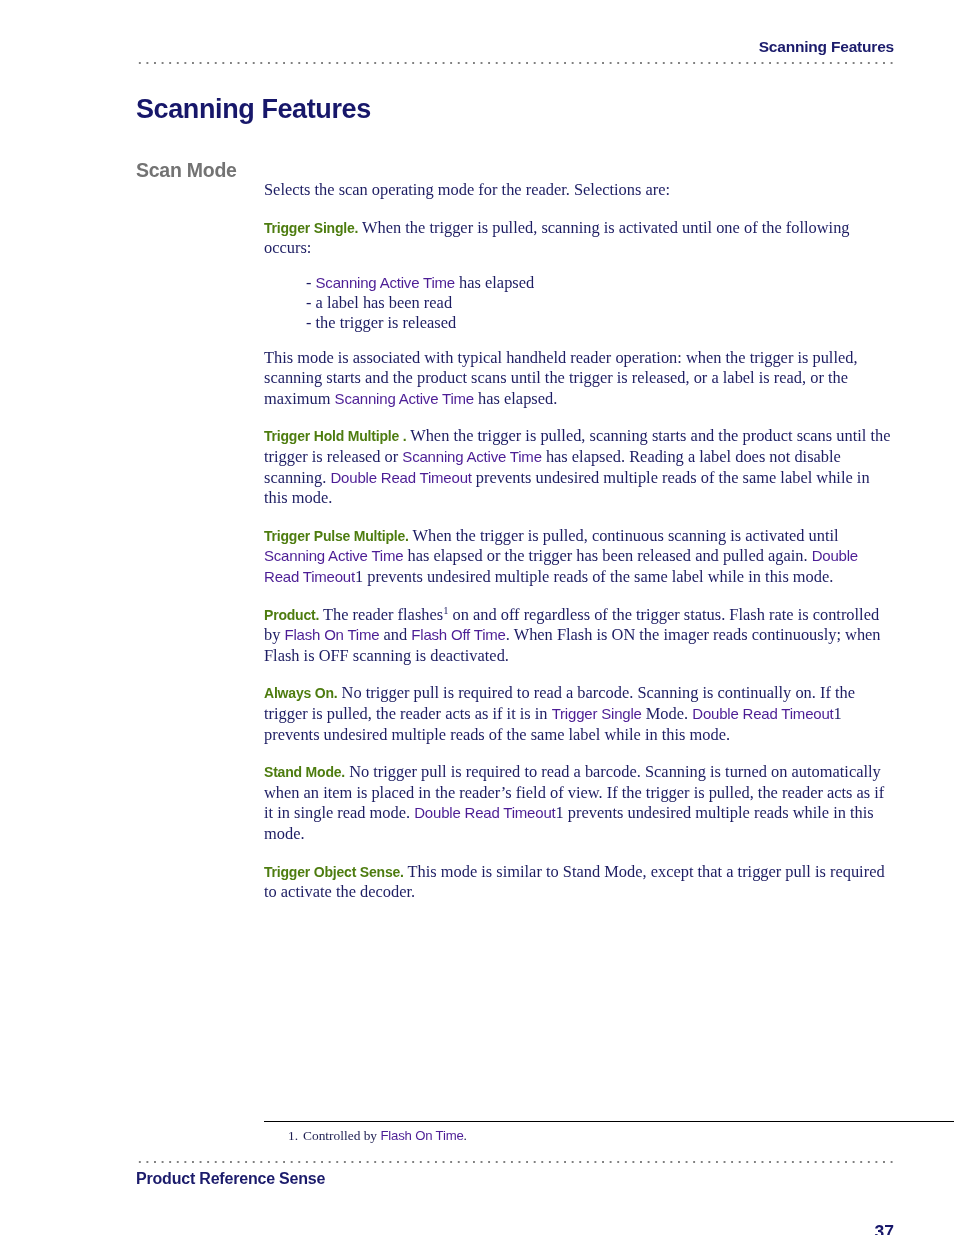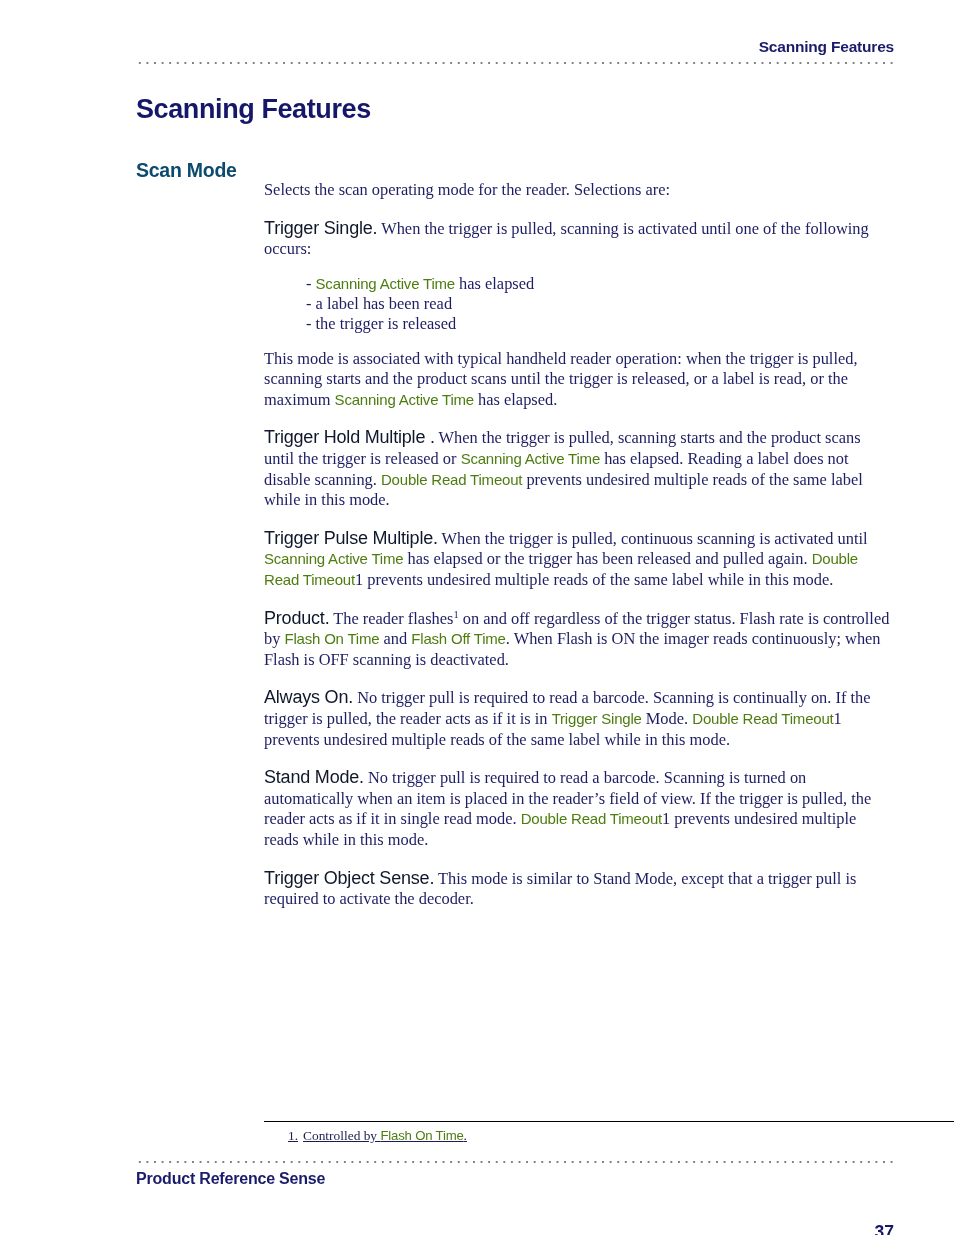--- a/index.html
+++ b/index.html
@@ -63,21 +63,21 @@
   }
 
   .section-title {
     position: absolute;
     left: 110px;
     top: 143px;
     font-family: "Liberation Sans", sans-serif;
     font-size: 19.5px;
     font-weight: 700;
     letter-spacing: -0.25px;
-    color: #0c4a6e;
+    color: #737373;
   }
 
   
   .body-col {
     position: absolute;
     left: 238px;
     top: 180px;
     width: 630px;
   }
 
@@ -86,31 +86,31 @@
     font-family: "Liberation Serif", serif;
     font-size: 16.4px;
     line-height: 20.6px;
     color: #1d1d63;
     text-align: left;
   }
   p.para.tight { margin-bottom: 14px; }
 
   .runin {
     font-family: "Liberation Sans", sans-serif;
-    font-weight: 400;
-    font-size: 18px;
-    letter-spacing: -0.2px;
-    color: #0f172a;
+    font-weight: 700;
+    font-size: 14px;
+    letter-spacing: -0.2px;
+    color: #4d7c0f;
   }
 
   .lnk {
     font-family: "Liberation Sans", sans-serif;
     font-size: 15px;
     letter-spacing: -0.2px;
-    color: #4d7c0f;
+    color: #4c1d95;
     text-decoration: none;
     cursor: pointer;
   }
 
   sup.fnref {
     font-size: 10.5px;
     vertical-align: super;
     line-height: 0;
   }
 
@@ -138,21 +138,20 @@
     background: #000000;
   }
   .footnote {
     position: absolute;
     left: 262px;
     top: 1127px;
     font-family: "Liberation Serif", serif;
     font-size: 13.4px;
     line-height: 18px;
     color: #1d1d50;
-    text-decoration: underline;
   }
   .footnote .fn-num { margin-right: 5px; }
   .footnote .lnk { font-size: 13.2px; }
 
   
   .footer-text {
     position: absolute;
     left: 110px;
     top: 1170px;
     font-family: "Liberation Sans", sans-serif;

